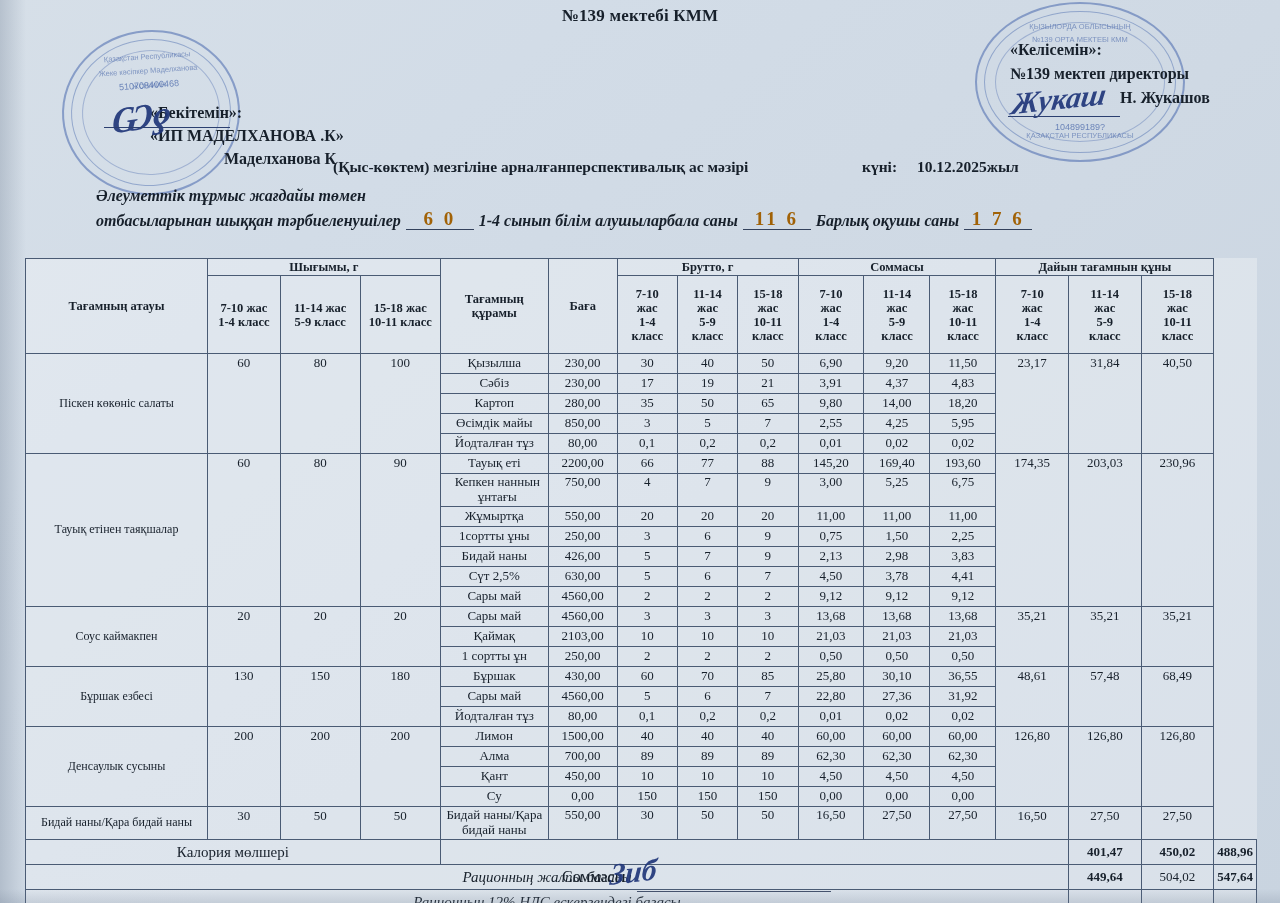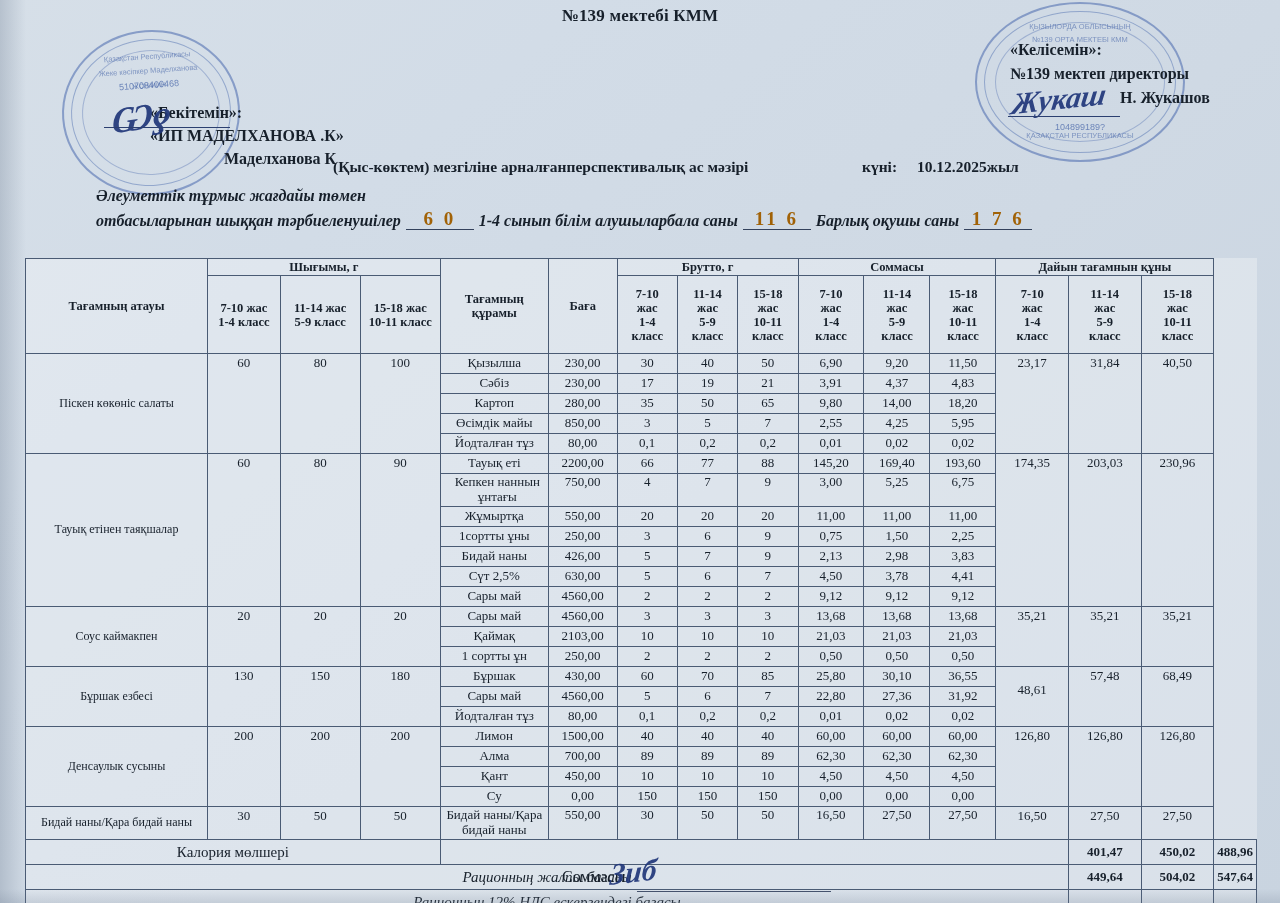--- a/index.html
+++ b/index.html
@@ -449,21 +449,21 @@
           <td rowspan="3" class="num" style="vertical-align: top; padding-top: 2px;">150</td>
           <td rowspan="3" class="num" style="vertical-align: top; padding-top: 2px;">180</td>
           <td class="ingr">Бұршак</td>
           <td class="num" style="vertical-align: middle;">430,00</td>
           <td class="num" style="vertical-align: middle;">60</td>
           <td class="num" style="vertical-align: middle;">70</td>
           <td class="num" style="vertical-align: middle;">85</td>
           <td class="num" style="vertical-align: middle;">25,80</td>
           <td class="num" style="vertical-align: middle;">30,10</td>
           <td class="num" style="vertical-align: middle;">36,55</td>
-          <td rowspan="3" class="cost" style="vertical-align: top; padding-top: 16px;">48,61</td>
+          <td rowspan="3" class="cost" style="vertical-align: top; padding-top: 2px;">48,61</td>
           <td rowspan="3" class="cost" style="vertical-align: top; padding-top: 2px;">57,48</td>
           <td rowspan="3" class="cost" style="vertical-align: top; padding-top: 2px;">68,49</td>
         </tr>
         <tr class="data">
           <td class="ingr">Сары май</td>
           <td class="num" style="vertical-align: middle;">4560,00</td>
           <td class="num" style="vertical-align: middle;">5</td>
           <td class="num" style="vertical-align: middle;">6</td>
           <td class="num" style="vertical-align: middle;">7</td>
           <td class="num" style="vertical-align: middle;">22,80</td>
@@ -547,21 +547,21 @@
         <tr class="totrow">
           <td class="totlabel" colspan="4" style="height: 22px;">Калория мөлшері</td>
           <td colspan="9"></td>
           <td class="cost" style="font-weight: bold;">401,47</td>
           <td class="cost" style="font-weight: bold;">450,02</td>
           <td class="cost" style="font-weight: bold;">488,96</td>
         </tr>
         <tr class="totrow">
           <td class="totlabel ital" colspan="13" style="height: 22px;">Рационның жалпы багасы</td>
           <td class="cost" style="font-weight: bold;">449,64</td>
-          <td class="cost" style="font-weight: bold;">504,02</td>
+          <td class="cost" style="font-weight: normal;">504,02</td>
           <td class="cost" style="font-weight: bold;">547,64</td>
         </tr>
         <tr class="totrow">
           <td class="totlabel ital" colspan="13" style="height: 22px;">Рационның 12% НДС ескергендегі багасы</td>
           <td class="cost" style="font-weight: bold;"></td>
           <td class="cost" style="font-weight: bold;"></td>
           <td class="cost" style="font-weight: bold;"></td>
         </tr>
       </tbody>
   </table>

